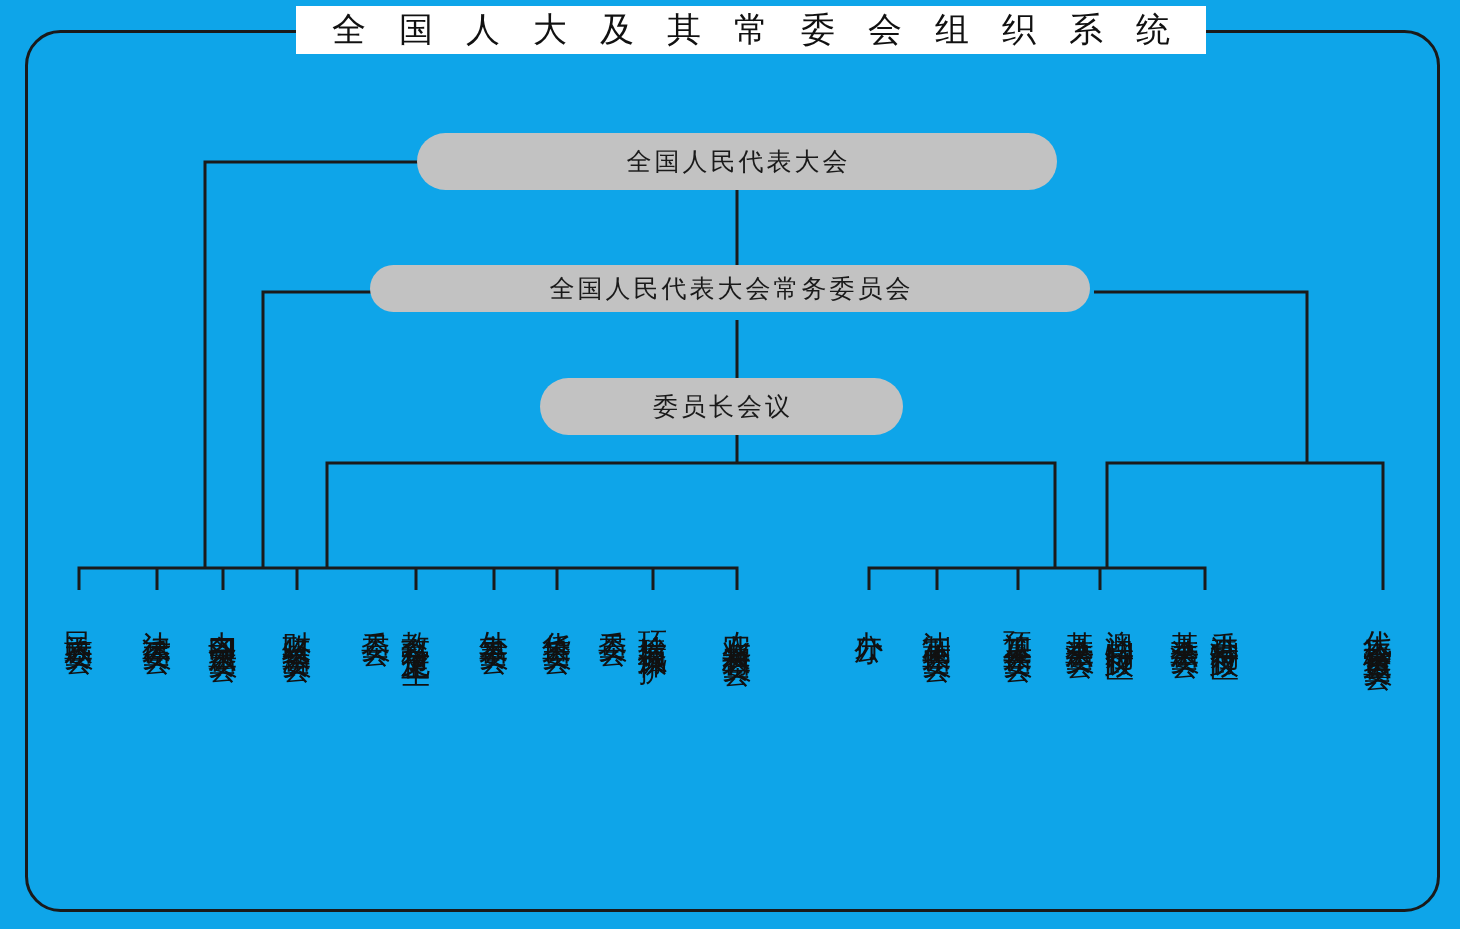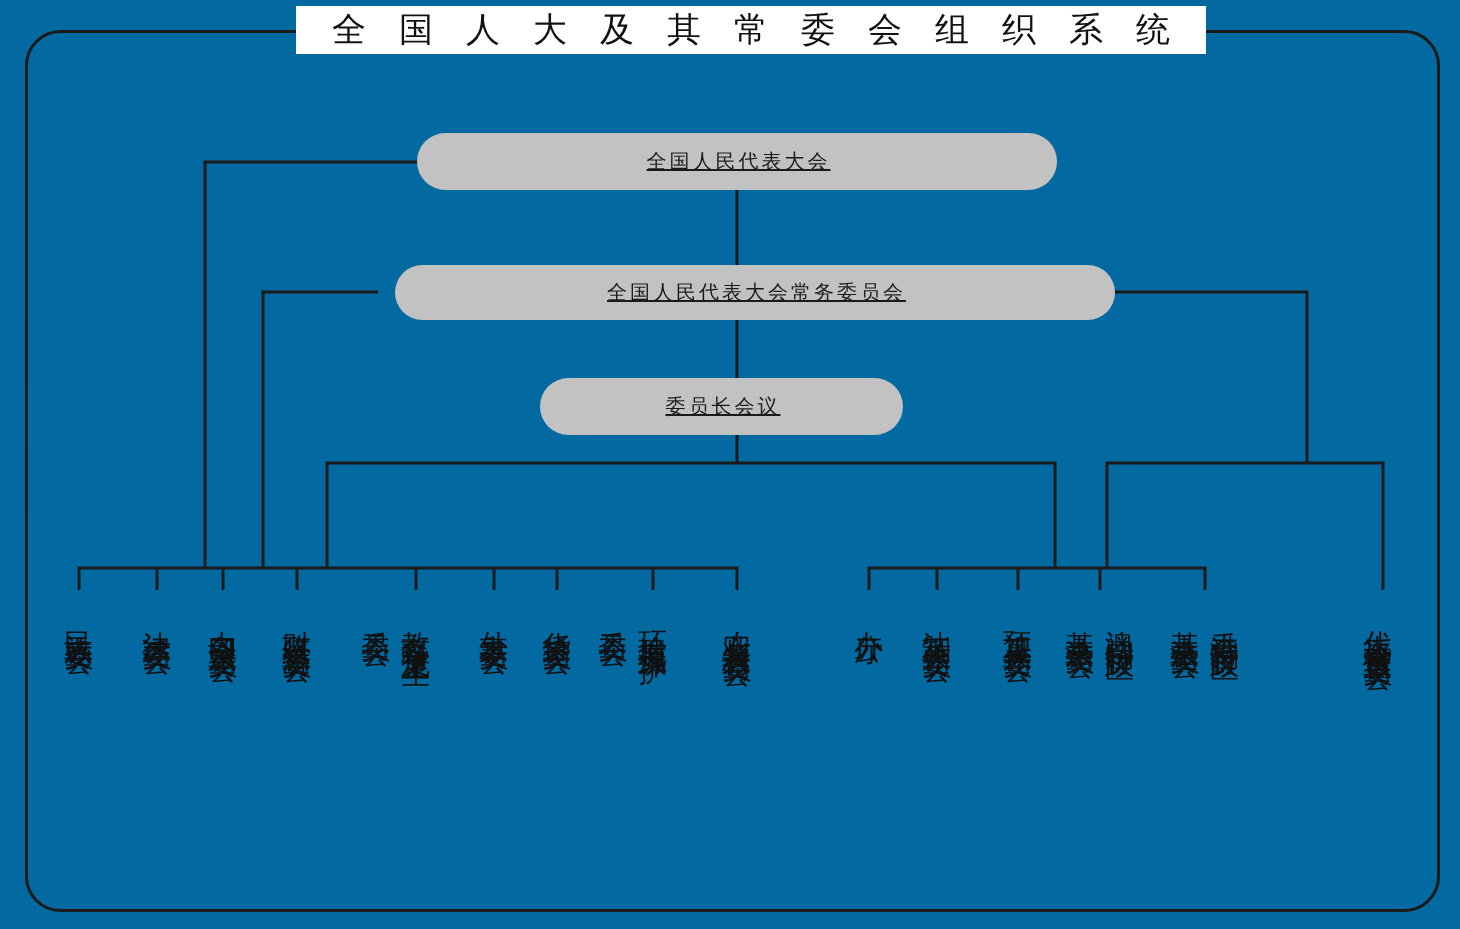--- a/index.html
+++ b/index.html
@@ -1,28 +1,28 @@
 <!DOCTYPE html>
 <html><head>
 <meta charset="utf-8">
 <style>
   html,body{margin:0;padding:0;background:#ffffff;}
   body{width:1460px;height:929px;overflow:hidden;
        font-family:"Liberation Serif","DejaVu Serif",serif;color:#111111;}
-  .stage{position:relative;width:1460px;height:929px;background:#0369a1;}
+  .stage{position:relative;width:1460px;height:929px;background:#0ea5e9;}
   svg.connectors{position:absolute;left:0;top:0;z-index:1;}
   .title-band{position:absolute;left:296px;top:6px;width:910px;height:48px;z-index:3;
       background:#ffffff;display:flex;align-items:center;justify-content:center;
       font-family:"Liberation Sans","DejaVu Sans",sans-serif;
       font-size:34px;letter-spacing:33px;text-indent:33px;color:#111111;white-space:nowrap;}
   .node{position:absolute;z-index:2;background:#c2c2c2;border-radius:29px;
       display:flex;align-items:center;justify-content:center;
-      font-size:20px;letter-spacing:3px;text-indent:3px;color:#1a1a1a;white-space:nowrap;text-decoration:underline;}
+      font-size:25px;letter-spacing:3px;text-indent:3px;color:#1a1a1a;white-space:nowrap;}
   .node.npc{left:417px;top:133px;width:640px;height:57px;}
-  .node.npcsc{left:395px;top:265px;width:720px;height:55px;}
+  .node.npcsc{left:370px;top:265px;width:720px;height:47px;}
   .node.chairmen{left:540px;top:378px;width:363px;height:57px;}
   .vlabel{position:absolute;top:608px;z-index:2;display:flex;flex-direction:row-reverse;
       gap:10px;align-items:flex-start;}
   .vcol{display:block;writing-mode:vertical-rl;text-orientation:upright;
       font-size:29px;line-height:30px;width:30px;letter-spacing:4px;color:#111111;
       white-space:nowrap;}
 </style>
 </head>
 <body>
 

